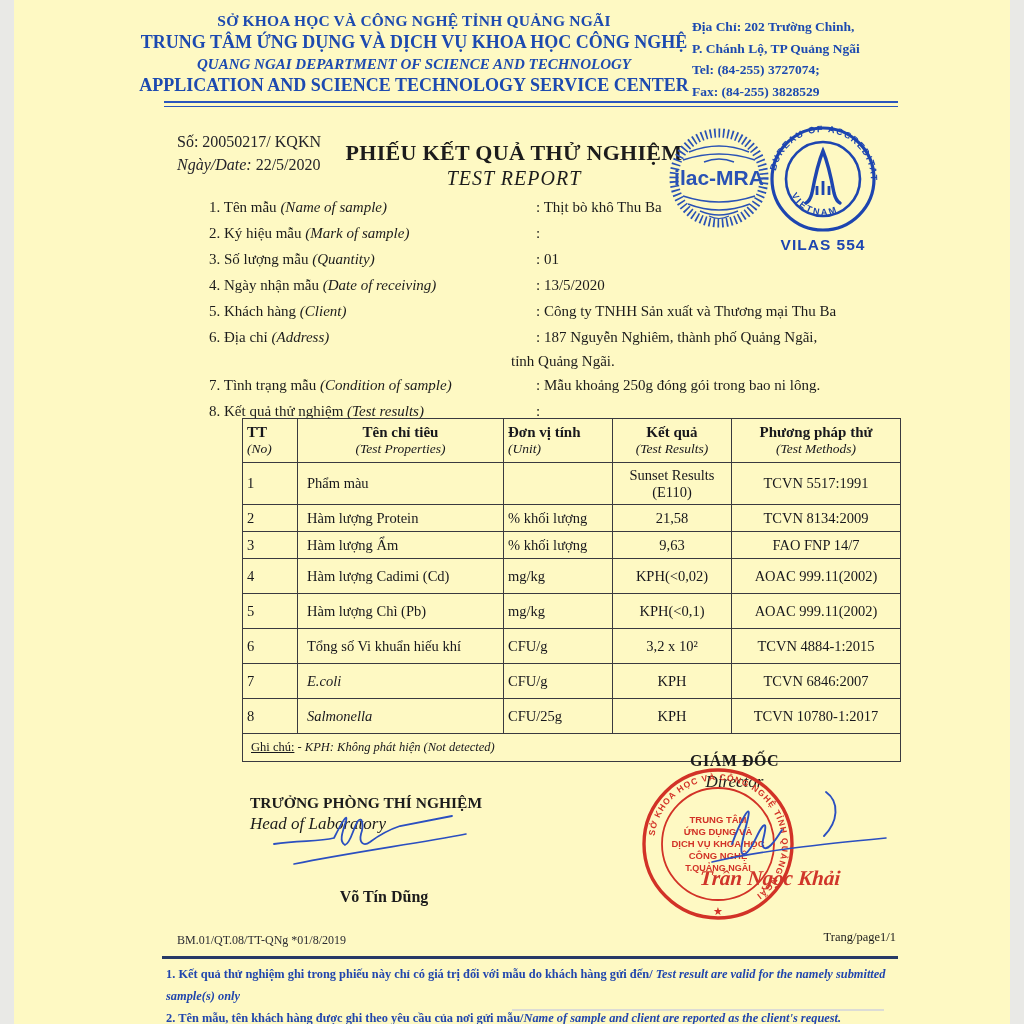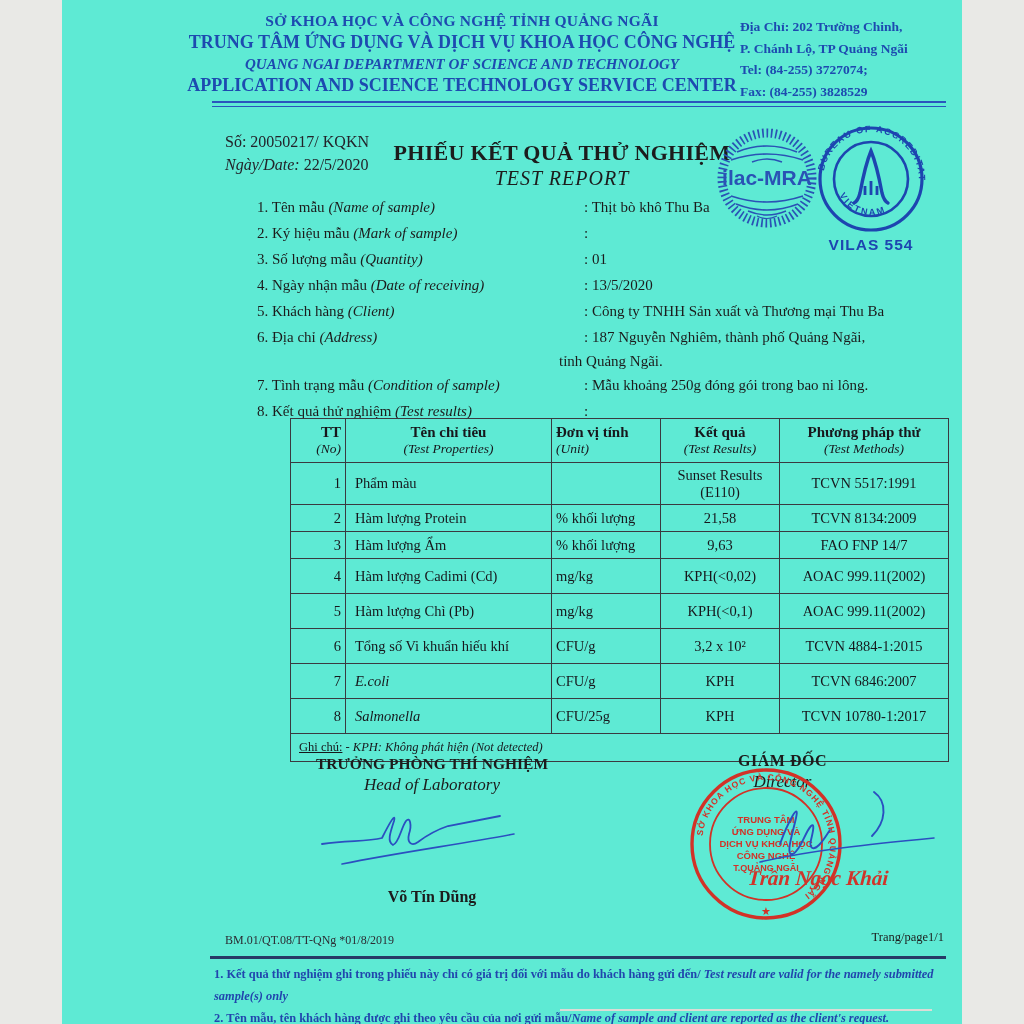--- a/index.html
+++ b/index.html
@@ -1,16 +1,16 @@
 <!DOCTYPE html>
 <html><head>
 <meta charset="utf-8">
 <style>
   html,body{margin:0;padding:0;background:#e9e9e6;}
-  .page{position:relative;width:900px;height:1024px;background:#5eead4;margin:0 auto;overflow:hidden;
+  .page{position:relative;width:996px;height:1024px;background:#fef9c3;margin:0 auto;overflow:hidden;
         font-family:"Liberation Serif","DejaVu Serif",serif;color:#1c1c1c;}
   .abs{position:absolute;}
   
   .org{left:110px;top:12px;width:580px;text-align:center;color:#1d4ab0;}
   .org .l1{font-size:15.5px;font-weight:bold;letter-spacing:.2px;}
   .org .l2{font-size:18px;font-weight:bold;margin-top:2px;}
   .org .l3{font-size:15px;font-weight:bold;font-style:italic;margin-top:3px;}
   .org .l4{font-size:18px;font-weight:bold;margin-top:2px;}
   .contact{left:678px;top:16px;width:215px;color:#1d4ab0;font-size:13.5px;font-weight:bold;line-height:21.5px;}
   .dblline{left:150px;top:101px;width:734px;height:3px;border-top:2px solid #2a55bd;border-bottom:1.2px solid #2a55bd;}
@@ -29,31 +29,31 @@
   .frow .lab{width:327px;flex:none;}
   .frow .en{font-style:italic;}
   .addr2{margin-left:334px;line-height:22px;}
   
   table.results{left:228px;top:418px;position:absolute;border-collapse:collapse;table-layout:fixed;
                 font-size:14.5px;color:#17171c;}
   table.results td,table.results th{border:1.4px solid #3a3a40;padding:1px 4px;overflow:hidden;}
   table.results th{font-weight:normal;vertical-align:middle;}
   th .hvi{font-weight:bold;font-size:15px;display:block;}
   th .hen{font-style:italic;font-size:13.5px;display:block;}
-  .c-no{width:46px;text-align:right;}
+  .c-no{width:46px;text-align:left;}
   .c-name{width:192px;text-align:left;padding-left:9px !important;}
   .c-unit{width:100px;text-align:left;}
   .c-res{width:110px;text-align:center;}
   .c-met{width:160px;text-align:center;}
   .italic{font-style:italic;}
   tr.noterow td{font-size:12.5px;padding:4px 8px;}
   .note-label{text-decoration:underline;}
   .note-text{font-style:italic;}
   
-  .sigL{left:236px;top:755px;width:268px;text-align:center;}
+  .sigL{left:236px;top:794px;width:268px;}
   .sigL .t1{font-size:15.5px;font-weight:bold;}
   .sigL .t2{font-size:17px;font-style:italic;margin-top:2px;}
   .sigLname{left:236px;top:888px;width:268px;text-align:center;font-size:16px;font-weight:bold;}
   .sigR{left:618px;top:752px;width:205px;text-align:center;}
   .sigR .t1{font-size:16px;font-weight:bold;letter-spacing:.5px;}
   .sigR .t2{font-size:17px;font-style:italic;margin-top:2px;}
   .sigRname{left:636px;top:866px;width:240px;text-align:center;color:#d0352a;
             font-size:21px;font-weight:bold;font-style:italic;transform:skewX(-4deg);}
   
   .formcode{left:163px;top:933px;font-size:12px;color:#2c2c33;}

